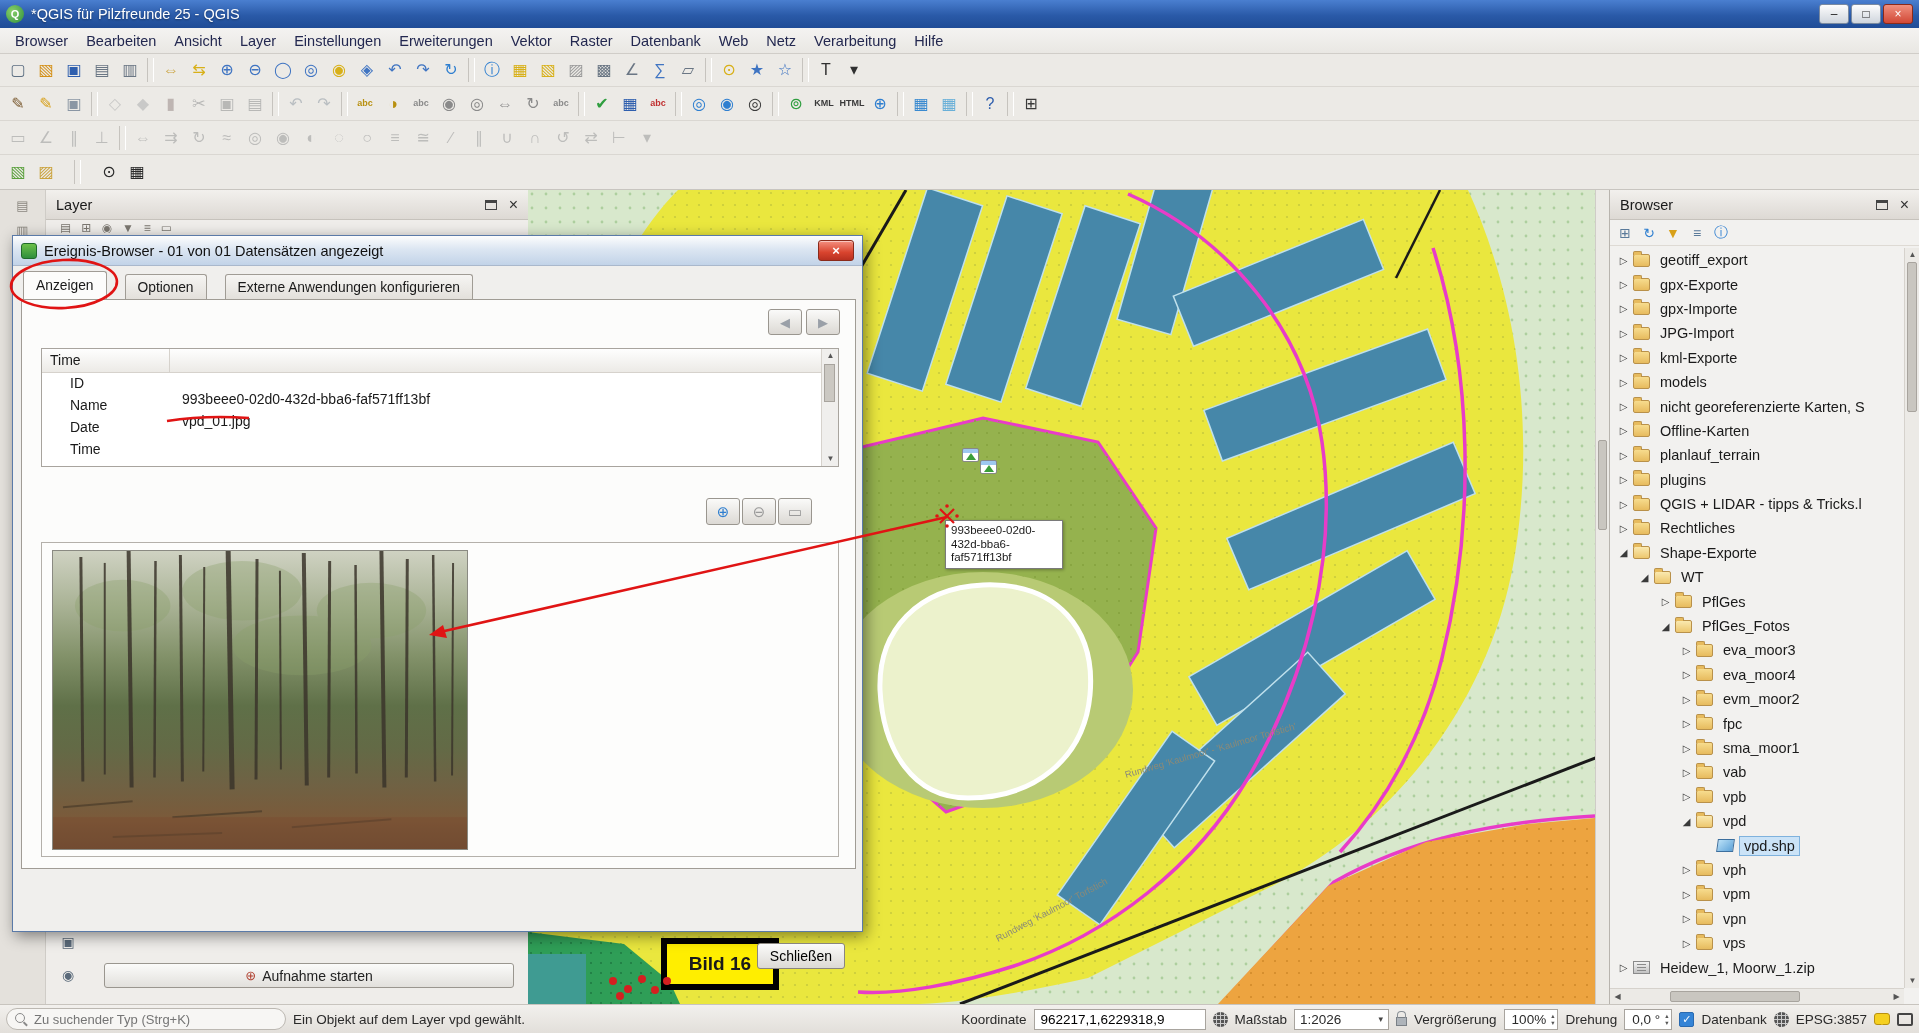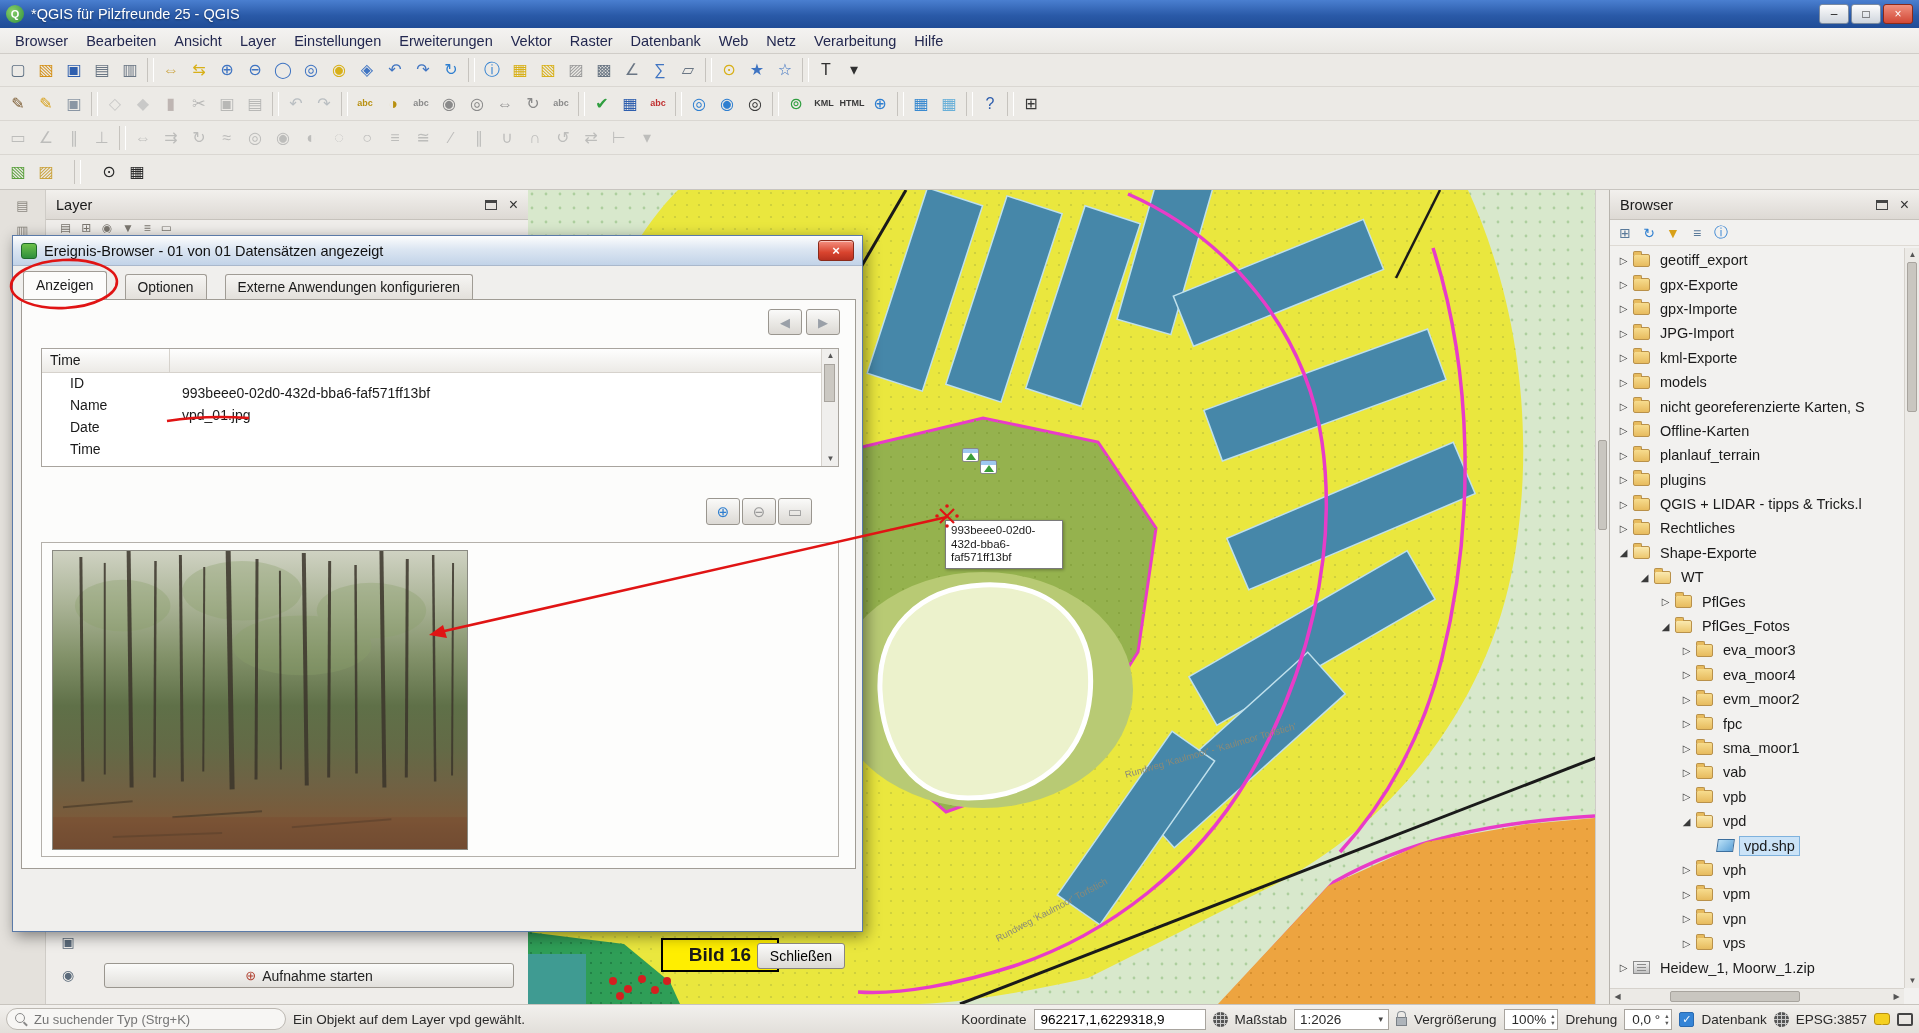--- a/index.html
+++ b/index.html
@@ -44,21 +44,21 @@
 .cap-ic{position:absolute;left:12px;width:20px;height:20px;display:flex;align-items:center;justify-content:center;color:#5a6a7a;font-size:14px}
 #capic1{top:742px}
 #capic2{top:775px}
 .btn-ic{font-size:13px;color:#b04030}
 
 
 .mapwrap{position:absolute;left:528px;top:190px;width:1067px;height:814px;overflow:hidden;background:#d8e8cc}
 .map-vscroll{position:absolute;left:1595px;top:190px;width:14px;height:814px;background:#eceae6;border-left:1px solid #cfccc7;z-index:3}
 .map-vscroll .thumb{position:absolute;left:2px;top:250px;width:9px;height:90px;background:#c9c6c0;border:1px solid #a8a49e;border-radius:2px}
 .tooltip{position:absolute;left:417px;top:330px;width:118px;background:#fff;border:1px solid #7a7a7a;font-size:11.5px;line-height:1.18;padding:3px 5px;box-shadow:1px 1px 3px rgba(0,0,0,.3);z-index:4}
-.bild{position:absolute;left:133px;top:748px;width:118px;height:34px;background:#ffee00;border:2px solid #000000;display:flex;align-items:center;justify-content:center;font-size:19px;font-weight:bold;z-index:4}
+.bild{position:absolute;left:133px;top:748px;width:118px;height:52px;background:#ffee00;border:6px solid #000000;display:flex;align-items:center;justify-content:center;font-size:19px;font-weight:bold;z-index:4}
 .photo-pin{position:absolute;width:17px;height:14px;background:linear-gradient(#9ec8f0 35%,#fff 35%);border:1px solid #888;border-radius:2px;display:flex;align-items:flex-end;justify-content:center;overflow:hidden;z-index:4}
 .photo-pin::before{content:"";width:0;height:0;border-left:5px solid transparent;border-right:5px solid transparent;border-bottom:7px solid #3a9e3a;margin-bottom:1px}
 #pin1{left:434px;top:258px}
 #pin2{left:452px;top:270px}
 
 
 .browser{position:absolute;left:1609px;top:190px;width:310px;height:814px;background:#f2f1ef;border-left:1px solid #b8b4ae;z-index:2}
 .browser-toolbar{height:26px;display:flex;align-items:center;padding:0 4px;gap:2px;border-bottom:1px solid #dedad4}
 .bti{width:22px;height:22px;display:flex;align-items:center;justify-content:center;font-size:14px}
 .tree{position:absolute;top:58px;left:0;right:15px;bottom:16px;overflow:hidden}
@@ -120,21 +120,21 @@
 .tabpage{position:absolute;left:8px;top:63px;width:835px;height:570px;background:#fcfcfb;border:1px solid #a09c95}
 .navbtn{position:absolute;width:34px;height:26px;background:linear-gradient(#fafaf9,#dcd9d4);border:1px solid #9a968f;border-radius:3px;display:flex;align-items:center;justify-content:center;color:#9aa0a8;font-size:13px}
 #nav-back{left:746px;top:9px}
 #nav-fwd{left:784px;top:9px}
 .fieldtable{position:absolute;left:19px;top:48px;width:798px;height:119px;border:1px solid #a8a49e;background:#fff;font-size:14px}
 .ft-head{display:flex;height:24px;background:linear-gradient(#fefefe,#eceae6);border-bottom:1px solid #d6d2cc}
 .ft-col1{width:128px;padding:3px 0 0 8px;border-right:1px solid #d6d2cc}
 .ft-col2{flex:1;padding:3px 0 0 12px}
 .ft-row{display:flex;height:22px}
 .ft-row .c1{width:128px;padding:2px 0 0 28px}
-.ft-row .c2{flex:1;padding:12px 0 0 12px}
+.ft-row .c2{flex:1;padding:18px 0 0 12px}
 .ft-scroll{position:absolute;right:0;top:0;width:17px;height:117px;background:#f0efed;border-left:1px solid #d6d2cc}
 .ft-scroll .thumb{position:absolute;left:2px;top:15px;width:11px;height:38px;background:#cbc8c2;border:1px solid #a8a49e}
 .zoombtn{position:absolute;width:34px;height:27px;top:198px;background:linear-gradient(#fafaf9,#dcd9d4);border:1px solid #9a968f;border-radius:3px;display:flex;align-items:center;justify-content:center;font-size:15px}
 #zb1{left:684px;color:#2f7fd0}
 #zb2{left:720px;color:#9a9a9a}
 #zb3{left:756px;color:#9a9a9a}
 .photoframe{position:absolute;left:19px;top:242px;width:798px;height:315px;border:1px solid #b4b0aa;background:#fdfdfc}
 .photo{position:absolute;left:10px;top:7px;width:416px;height:300px;border:1px solid #8a8a82}
 .dlg-closebtn{position:absolute;left:735px;top:643px;width:88px;height:26px;background:linear-gradient(#fbfbfa,#dcd9d4);border:1px solid #8a867f;border-radius:3px;font-size:14px;display:flex;align-items:center;justify-content:center}
 

